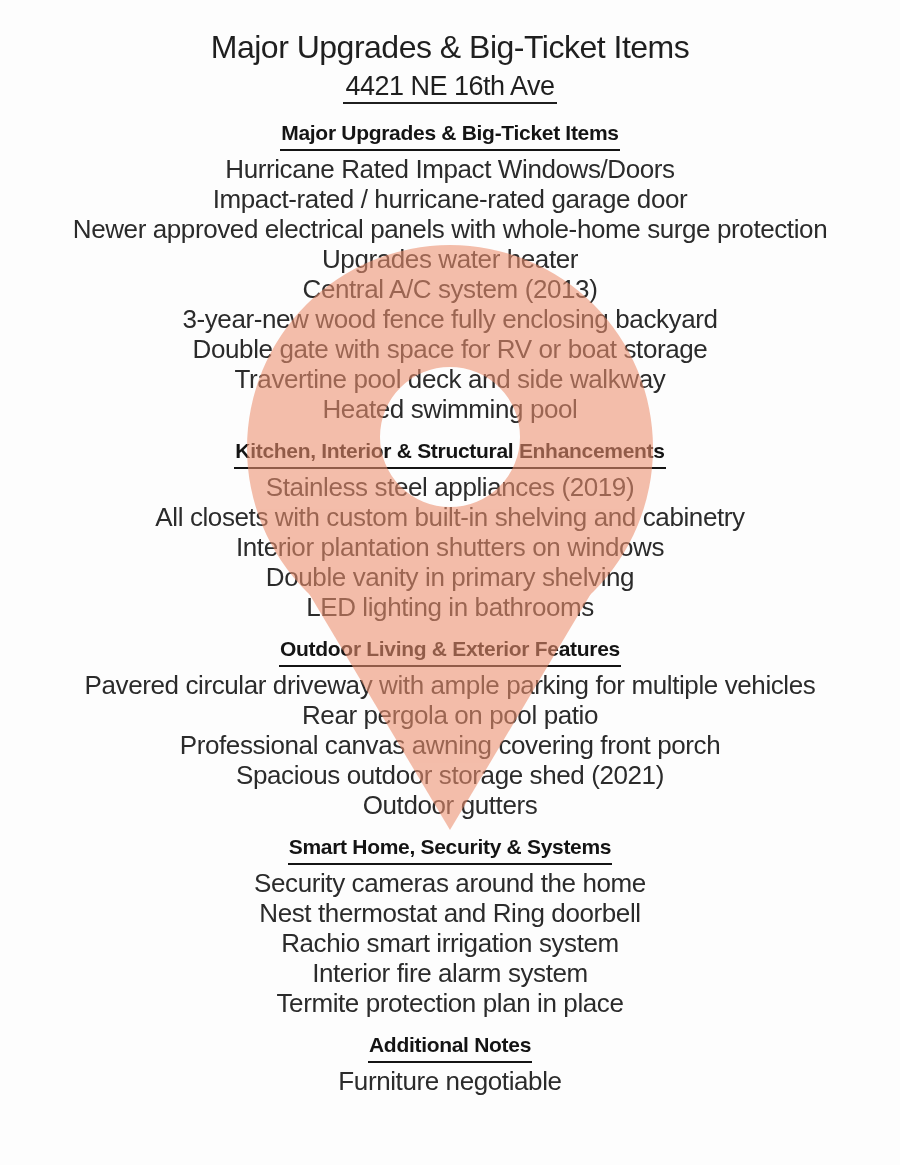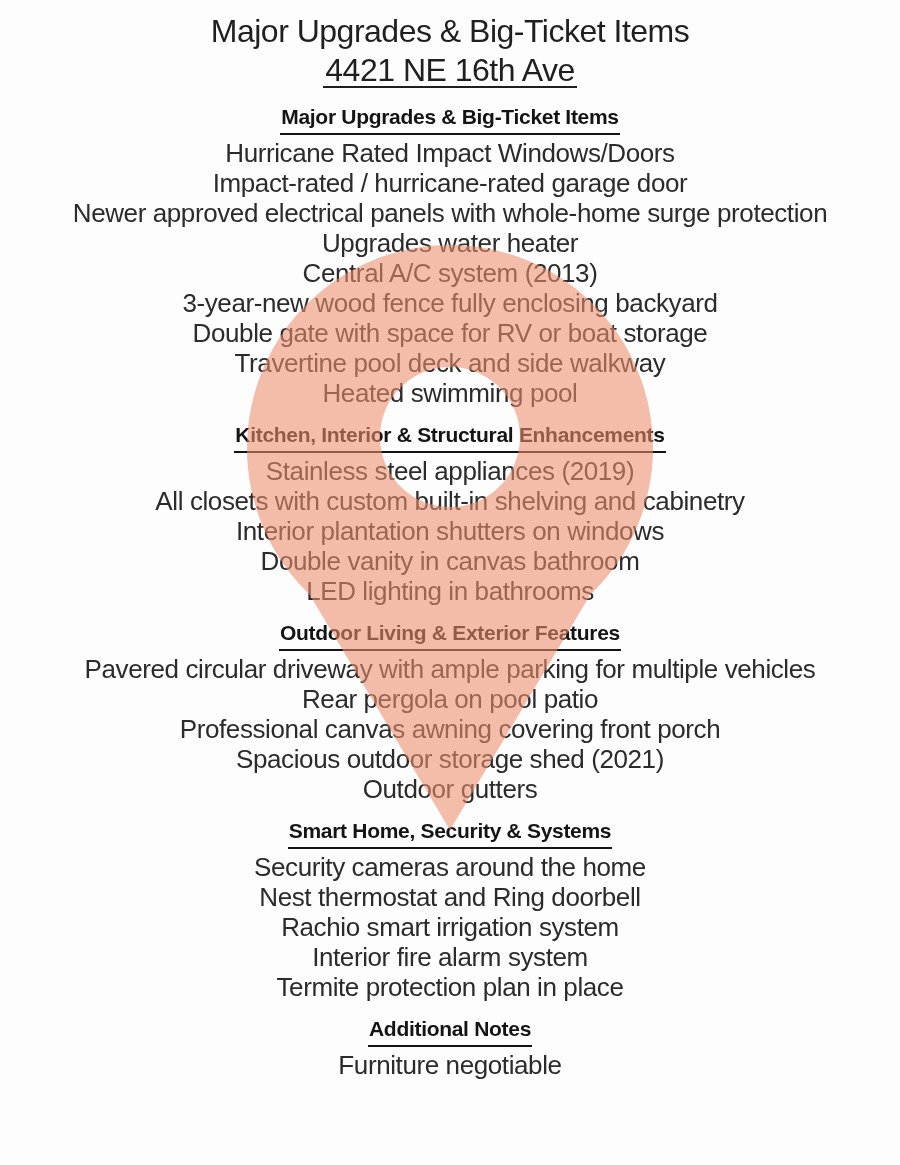--- a/index.html
+++ b/index.html
@@ -10,32 +10,32 @@
     color:#2a2a2a;
     overflow:hidden;
     position:relative;
   }
   .doc{
     position:relative;
     width:900px;height:1165px;
     text-align:center;
     z-index:1;
   }
-  .doc-inner{padding-top:12px;}
+  .doc-inner{padding-top:28px;}
   .doc-title{
     font-size:32px;
     line-height:38px;
     font-weight:400;
     letter-spacing:-0.5px;
     color:#1f1f1f;
   }
   .doc-subtitle-wrap{margin-top:5px;}
   .doc-subtitle{
     display:inline-block;
-    font-size:32px;
+    font-size:27px;
     line-height:30px;
     letter-spacing:-0.5px;
     color:#1f1f1f;
     border-bottom:2px solid #1f1f1f;
     padding:0 2px 1px 2px;
   }
   .sections{margin-top:14px;}
   .section{margin-top:12px;}
   .section-heading-row{line-height:30px;}
   .section-heading{
@@ -94,21 +94,21 @@
       </div>
 
       <div class="section">
         <div class="section-heading-row">
           <span class="section-heading">Kitchen, Interior &amp; Structural Enhancements</span>
         </div>
         <div class="items">
           <div class="list-item">Stainless steel appliances (2019)</div>
           <div class="list-item">All closets with custom built-in shelving and cabinetry</div>
           <div class="list-item">Interior plantation shutters on windows</div>
-          <div class="list-item">Double vanity in canvas bathroom</div>
+          <div class="list-item">Double vanity in primary shelving</div>
           <div class="list-item">LED lighting in bathrooms</div>
         </div>
       </div>
 
       <div class="section">
         <div class="section-heading-row">
           <span class="section-heading">Outdoor Living &amp; Exterior Features</span>
         </div>
         <div class="items">
           <div class="list-item">Pavered circular driveway with ample parking for multiple vehicles</div>

